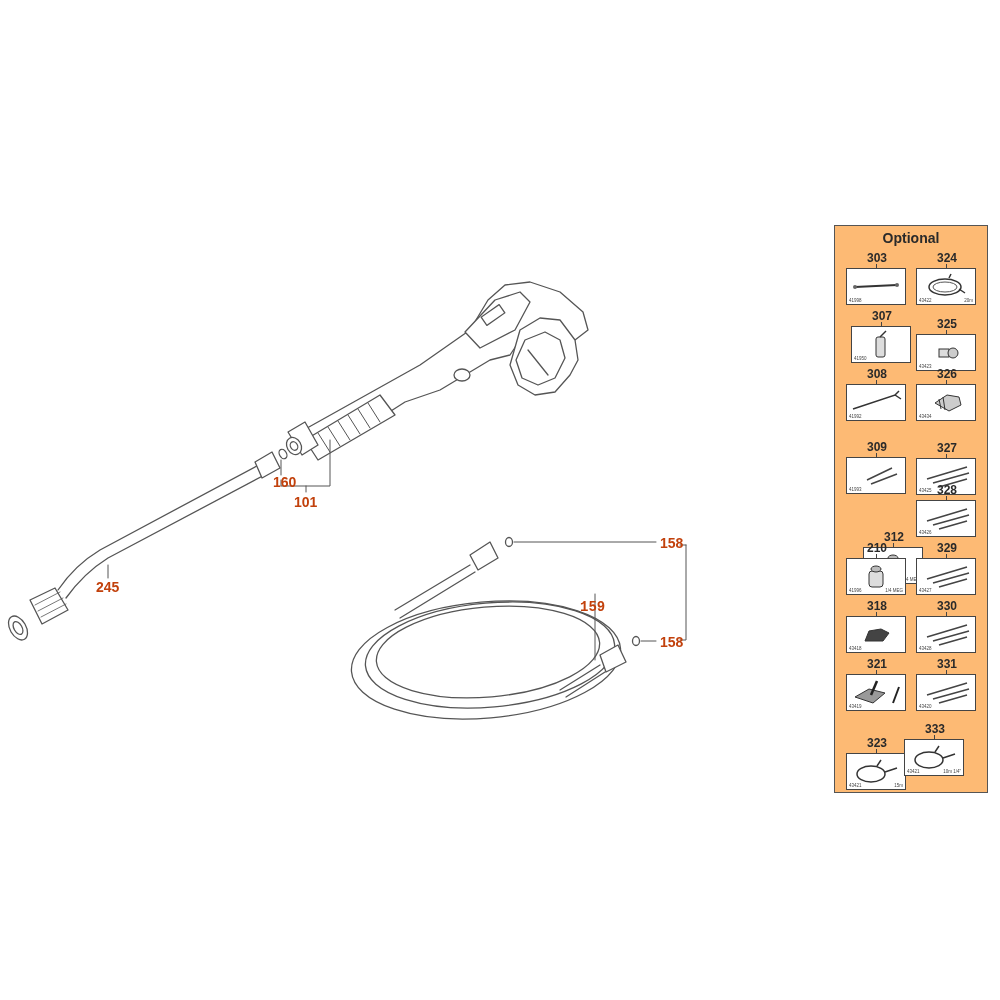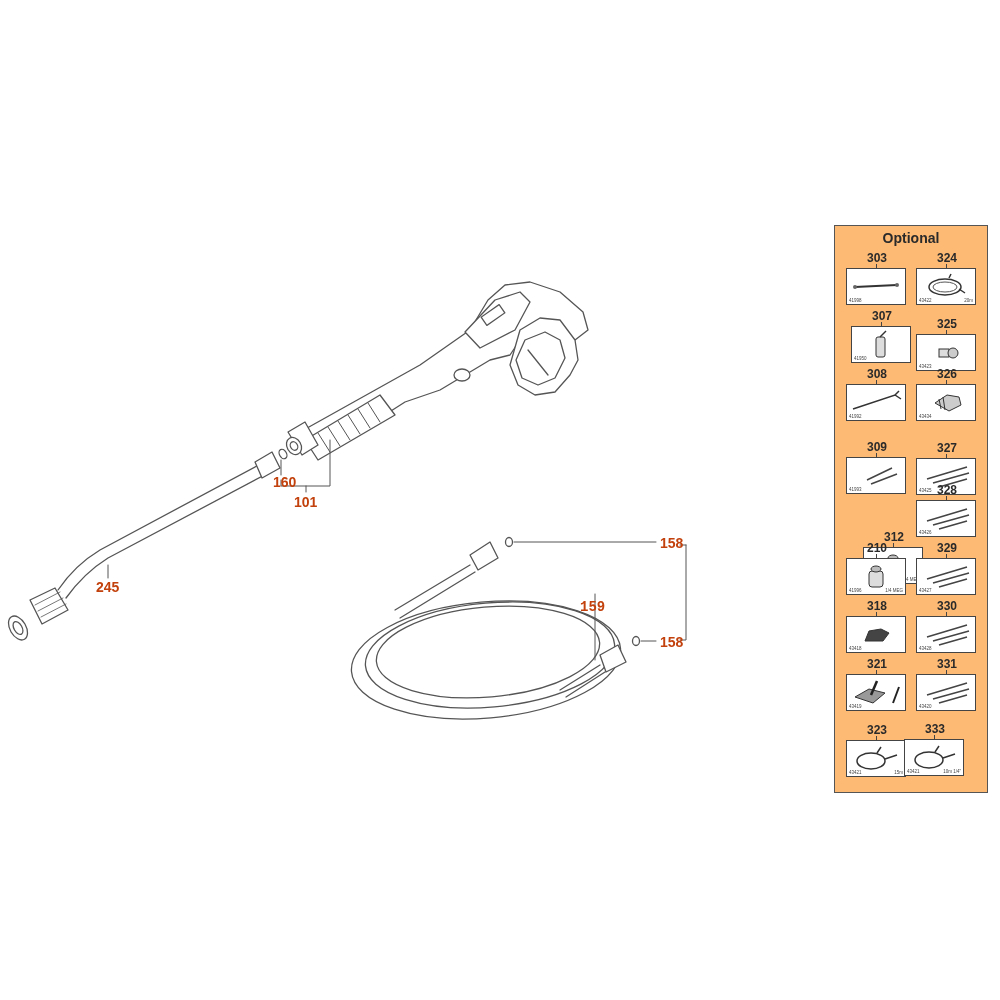--- a/index.html
+++ b/index.html
@@ -277,21 +277,21 @@
       <div class="tick"></div>
     <div class="box">
         <svg width="60" height="37">
           <path d="M10,20 L50,8 M16,24 L52,14 M22,28 L50,20" stroke="#444" stroke-width="1.5"></path>
         </svg>
       <span class="code">43420</span>
         <span class="spec"></span>
       </div>
   </div>
 
-  <div class="cell" style="left:11px;top:498px;height:55px;">
+  <div class="cell" style="left:11px;top:511px;height:55px;">
     <div class="num">323</div>
       <div class="tick"></div>
     <div class="box">
         <svg width="60" height="37">
           <ellipse cx="24" cy="20" rx="14" ry="8" stroke="#333" stroke-width="1.5" fill="none"></ellipse>
           <path d="M30,12 L34,6 M38,18 L50,14" stroke="#333" stroke-width="1.5"></path>
         </svg>
       <span class="code">43421</span>
         <span class="spec">15m</span>
       </div>

